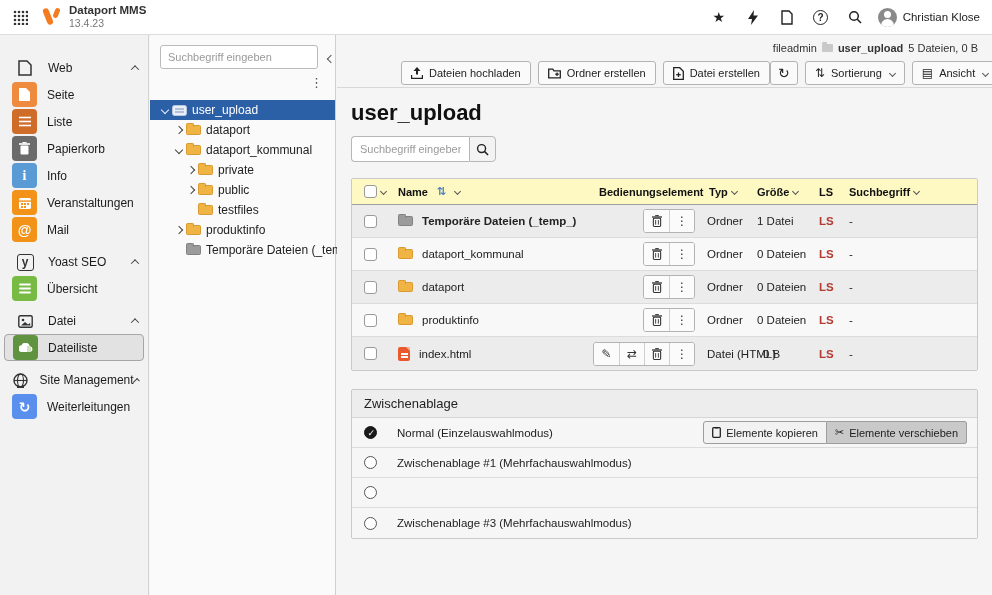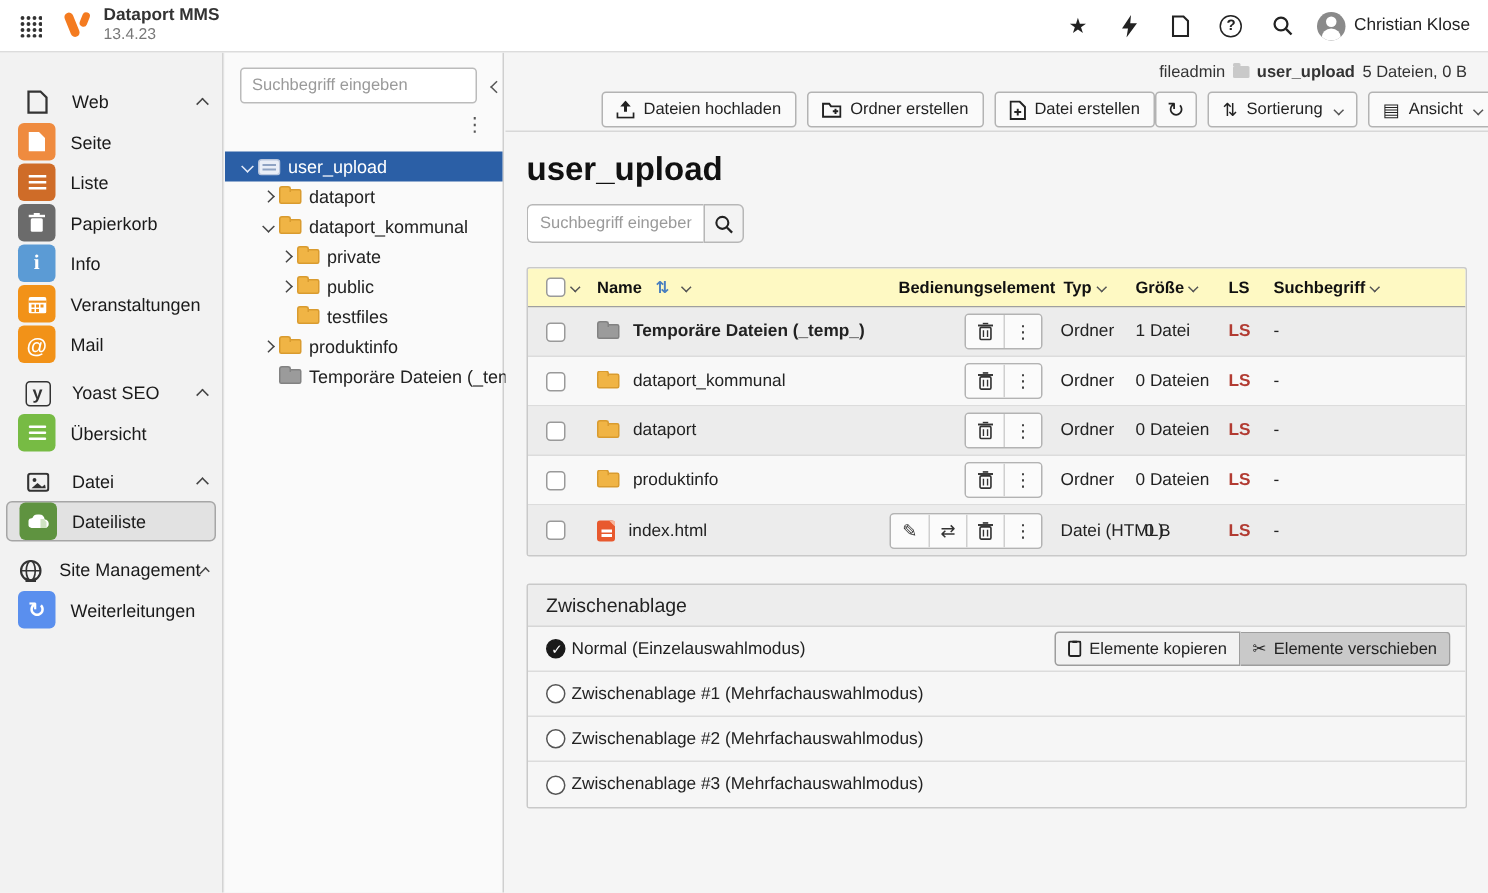--- a/index.html
+++ b/index.html
@@ -105,21 +105,21 @@
   .ctrl-btn:first-child { border-left:none; }
   .file-html { width:12px; height:14px; background:#e8592e; border-radius:2px; position:relative; flex:0 0 auto; }
   .file-html::before { content:""; position:absolute; right:0; top:0; border:2.5px solid #f8b49b; border-left-color:transparent; border-bottom-color:transparent; border-radius:0 2px 0 0; }
   .file-html::after { content:""; position:absolute; left:2.5px; bottom:3px; width:7px; height:2px; background:#fff; box-shadow:0 -3px 0 #fff; }
   .bold { font-weight:bold; }
 
   
   .clip-header { height:28px; display:flex; align-items:center; padding-left:12px; font-size:13px; color:#222; background:#ededed; border-bottom:1px solid #d6d6d6; }
   .clip-row { height:30px; display:flex; align-items:center; padding:0 10px 0 12px; font-size:11.5px; background:#f6f6f6; border-bottom:1px solid #dcdcdc; }
   .clip-row:last-child { border-bottom:none; }
-  .clip-row .clabel { margin-left:4px; }
+  .clip-row .clabel { margin-left:20px; }
   .radio { width:13px; height:13px; border:1.5px solid #555; border-radius:50%; background:#fff; flex:0 0 auto; cursor:pointer; }
   .radio.checked { background:#1a1a1a; border-color:#1a1a1a; position:relative; }
   .radio.checked::after { content:"✓"; color:#fff; font-size:9px; position:absolute; left:2.5px; top:0.5px; }
   .clip-actions { margin-left:auto; display:flex; }
   .clip-btn { height:23px; display:inline-flex; align-items:center; gap:5px; padding:0 8px; font-size:11px; border:1px solid #9d9d9d; background:#f2f2f2; cursor:pointer; color:#222; font-family:inherit; }
   .clip-btn.copy { border-radius:3px 0 0 3px; }
   .clip-btn.move { border-radius:0 3px 3px 0; background:#c9c9c9; border-left:none; }
   svg { display:block; }
 </style>
 </head>
@@ -667,21 +667,20 @@
         </span>
       </div>
 
       <div class="clip-row">
         <span class="radio"></span>
         <span class="clabel">Zwischenablage #1 (Mehrfachauswahlmodus)</span>
       </div>
 
       <div class="clip-row">
         <span class="radio"></span>
-        <span class="clabel">Zwischenablage #2 (Mehrfachauswahlmodus)</span>
       </div>
 
       <div class="clip-row">
         <span class="radio"></span>
         <span class="clabel">Zwischenablage #3 (Mehrfachauswahlmodus)</span>
       </div>
     </div>
   </div>
 </div>
 

